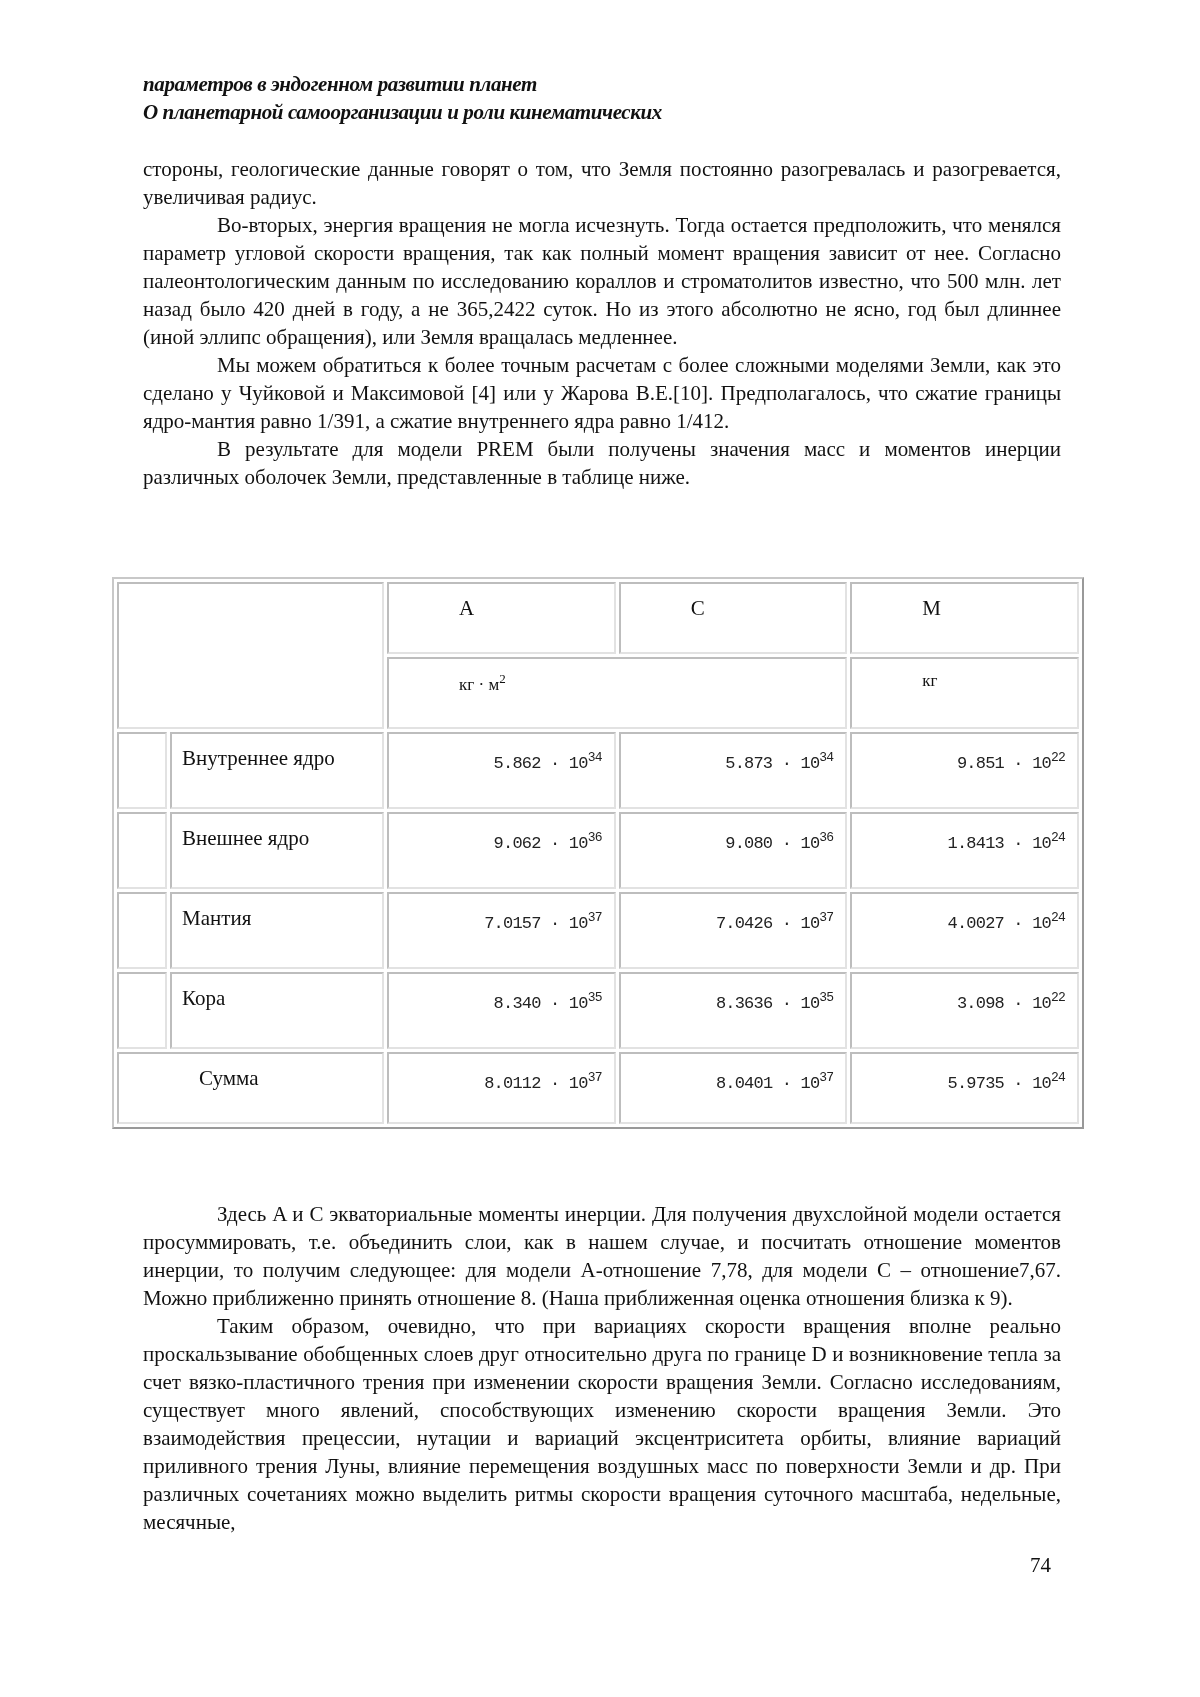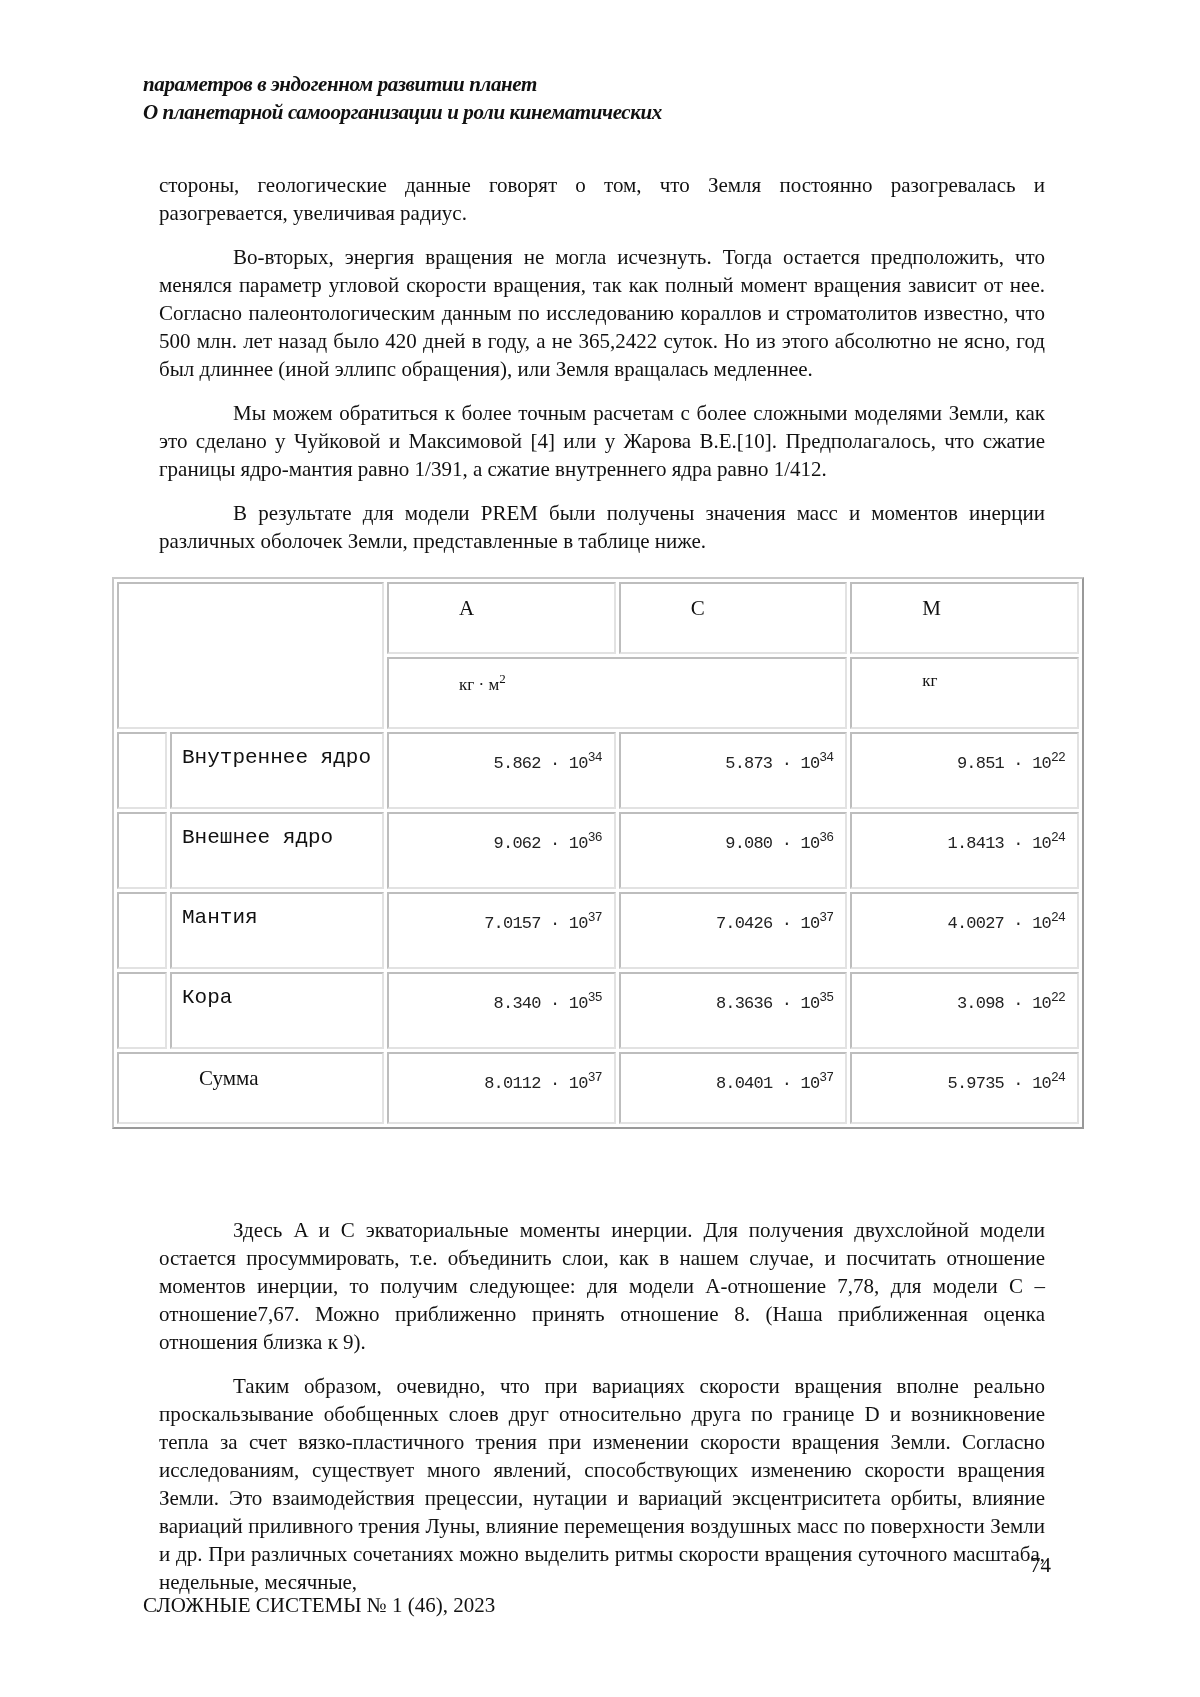--- a/index.html
+++ b/index.html
@@ -4,33 +4,33 @@
 <style>
   html, body { margin: 0; padding: 0; background: #ffffff; }
   body { width: 1200px; height: 1697px; position: relative; overflow: hidden; color: #111; }
   .page { position: absolute; left: 0; top: 0; width: 1200px; height: 1697px; }
   .header { position: absolute; left: 143px; top: 70px; width: 900px;
     font-family: "Liberation Serif", "DejaVu Serif", serif; font-style: italic; font-weight: bold;
     font-size: 21px; line-height: 28px; letter-spacing: -0.4px; }
   .body-text { position: absolute; left: 143px; width: 918px;
     font-family: "Liberation Serif", "DejaVu Serif", serif; font-size: 21px; line-height: 28px;
     text-align: justify; }
-  .body-text p { margin: 16px; }
+  .body-text p { margin: 0; }
   .body-text p.indent { text-indent: 74px; }
   #block1 { top: 155px; }
   #block2 { top: 1200px; }
   table.data { position: absolute; left: 112px; top: 577px; width: 972px; border-collapse: separate;
     border-spacing: 3px; border: 2px solid #c8c8c8; border-right-color: #999; border-bottom-color: #999;
     font-family: "Liberation Serif", "DejaVu Serif", serif; }
   table.data td { border: 2px solid #bdbdbd; border-right-color: #e2e2e2; border-bottom-color: #e2e2e2;
     vertical-align: top; padding: 12px 10px; font-size: 21px; }
   td.hdr { height: 44px; padding-left: 70px !important; }
   td.unit { height: 44px; padding-left: 70px !important; font-size: 17px !important; }
   td.stub { width: 26px; }
-  td.rowlabel { width: 190px; height: 49px; font-family: Liberation Mono, monospace; }
+  td.rowlabel { width: 190px; height: 49px; }
   td.sum { padding-left: 80px !important; height: 44px; }
   td.num { text-align: right; padding-right: 12px !important; font-family: Liberation Mono, monospace;
     font-size: 17px !important; letter-spacing: -0.8px; color: #222; padding-top: 16px !important; }
   td.num sup, td.unit sup { font-size: 13px; }
   .page-number { position: absolute; left: 1030px; top: 1553px; font-family: "Liberation Serif", serif; font-size: 21px; }
   .footer { position: absolute; left: 143px; top: 1593px; font-family: "Liberation Serif", serif; font-size: 21px; }
 </style>
 </head>
 <body>
 
@@ -96,14 +96,13 @@
     </tr>
   </tbody>
     </table>
 
   <div class="body-text" id="block2">
     <p class="indent">Здесь A и C экваториальные моменты инерции. Для получения двухслойной модели остается просуммировать, т.е. объединить слои, как в нашем случае, и посчитать отношение моментов инерции, то получим следующее: для модели А-отношение 7,78, для модели С – отношение7,67. Можно приближенно принять отношение 8. (Наша приближенная оценка отношения близка к 9).</p>
     <p class="indent">Таким образом, очевидно, что при вариациях скорости вращения вполне реально проскальзывание обобщенных слоев друг относительно друга по границе D и возникновение тепла за счет вязко-пластичного трения при изменении скорости вращения Земли. Согласно исследованиям, существует много явлений, способствующих изменению скорости вращения Земли. Это взаимодействия прецессии, нутации и вариаций эксцентриситета орбиты, влияние вариаций приливного трения Луны, влияние перемещения воздушных масс по поверхности Земли и др. При различных сочетаниях можно выделить ритмы скорости вращения суточного масштаба, недельные, месячные,</p>
   </div>
 
   <div class="page-number">74</div>
-  <div class="footer">СЛОЖНЫЕ СИСТЕМЫ № 1 (46), 2023</div>
 </div>
 
 </body></html>

